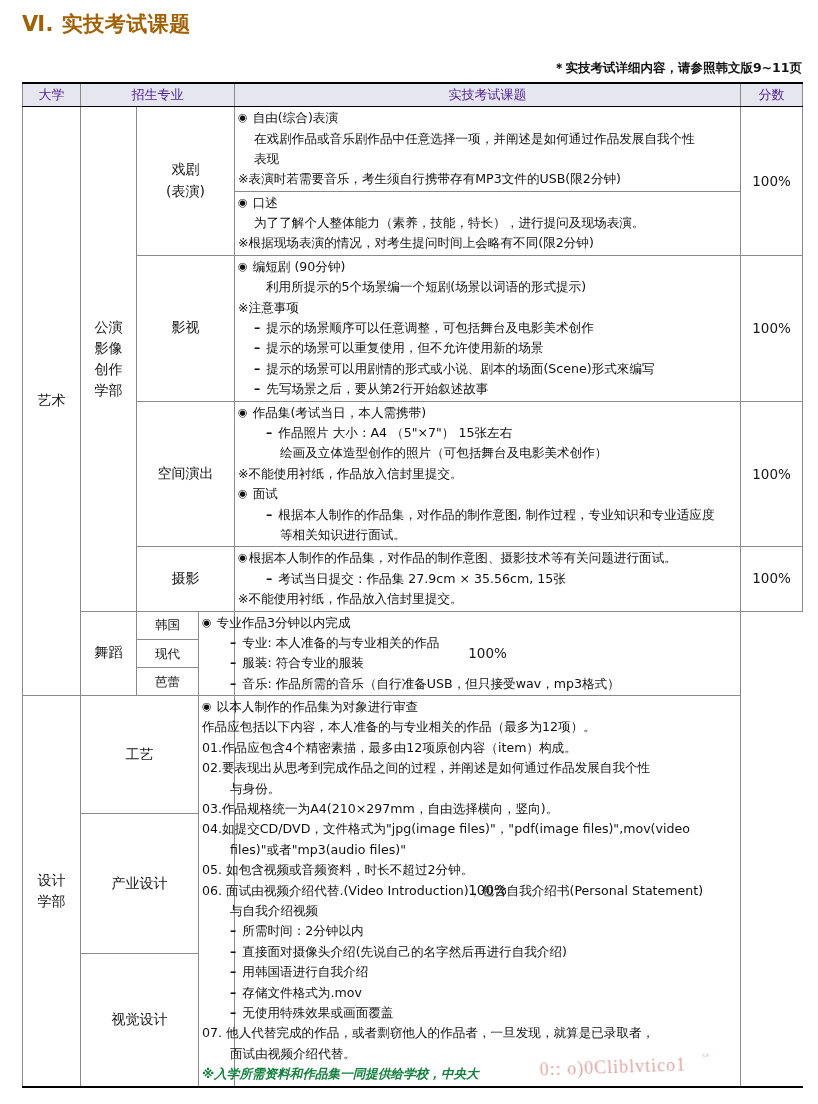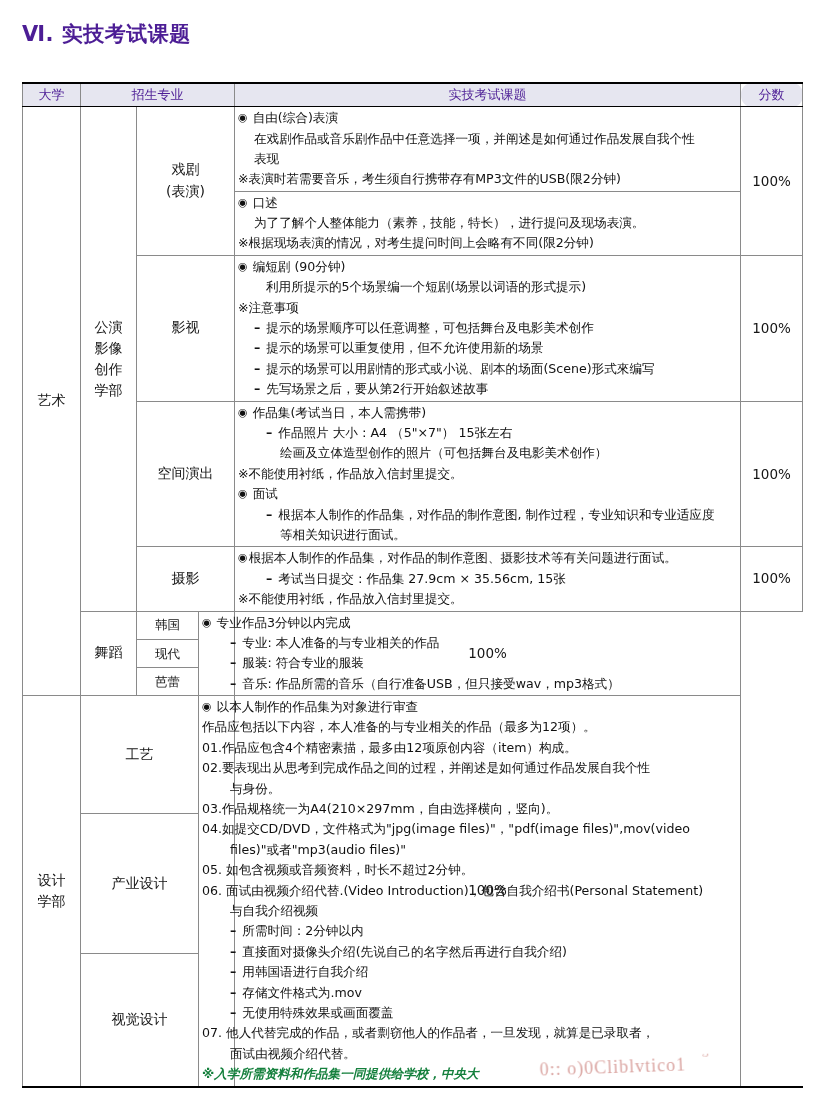--- a/index.html
+++ b/index.html
@@ -14,25 +14,25 @@
     position: relative;
     overflow: hidden;
   }
   .page {
     position: relative;
     width: 818px; height: 1104px;
     padding: 0;
   }
   .page-title {
     position: absolute;
-    left: 22px; top: 20px;
+    left: 22px; top: 10px;
     font-size: 21px;
     font-weight: bold;
     letter-spacing: 0.5px;
-    color: #4c1d95;
+    color: #a16207;
     white-space: nowrap;
   }
   .top-note {
     position: absolute;
     right: 16px; top: 60px;
     font-size: 12.5px;
     font-weight: bold;
     color: #121212;
     white-space: nowrap;
     letter-spacing: 0px;
@@ -62,21 +62,21 @@
     text-align: center;
     font-weight: bold;
     font-size: 13px;
     height: 22px;
     border-bottom: 1.4px solid #000 !important;
     color: #4c1d95;
   }
   th.c-univ { width: 58px; }
   th.c-major { width: 118px; }
   th.c-subject { width: 542px; }
-  th.c-score { width: 62px; border-radius: 11px; }
+  th.c-score { width: 62px; }
 
   td.univ, td.dept, td.major, td.sub, td.score {
     text-align: center;
     font-size: 14px;
     color: #151515;
   }
   td.univ { width: 58px; border-right: 1.6px solid #000; margin-top: 15px; }
   td.dept { width: 56px; border-right:1.2px solid #444; }
   td.major { border-right: 1.6px solid #000; }
   td.sub { width: 36px; font-size: 12.5px; }
@@ -134,20 +134,21 @@
     position: absolute; left: 150px; top: -12px;
     font-size: 13px; color: #c06a62;
   }
 </style>
 </head>
 <body>
 
 <div class="page">
 
   <div class="page-title">Ⅵ. 实技考试课题</div>
+  <div class="top-note">＊实技考试详细内容，请参照韩文版9~11页</div>
 
   <table class="sheet">
     <colgroup>
       <col style="width:58px">
         <col style="width:56px">
         <col style="width:62px">
         <col style="width:36px">
         <col style="width:506px">
         <col style="width:62px">
     </colgroup>

